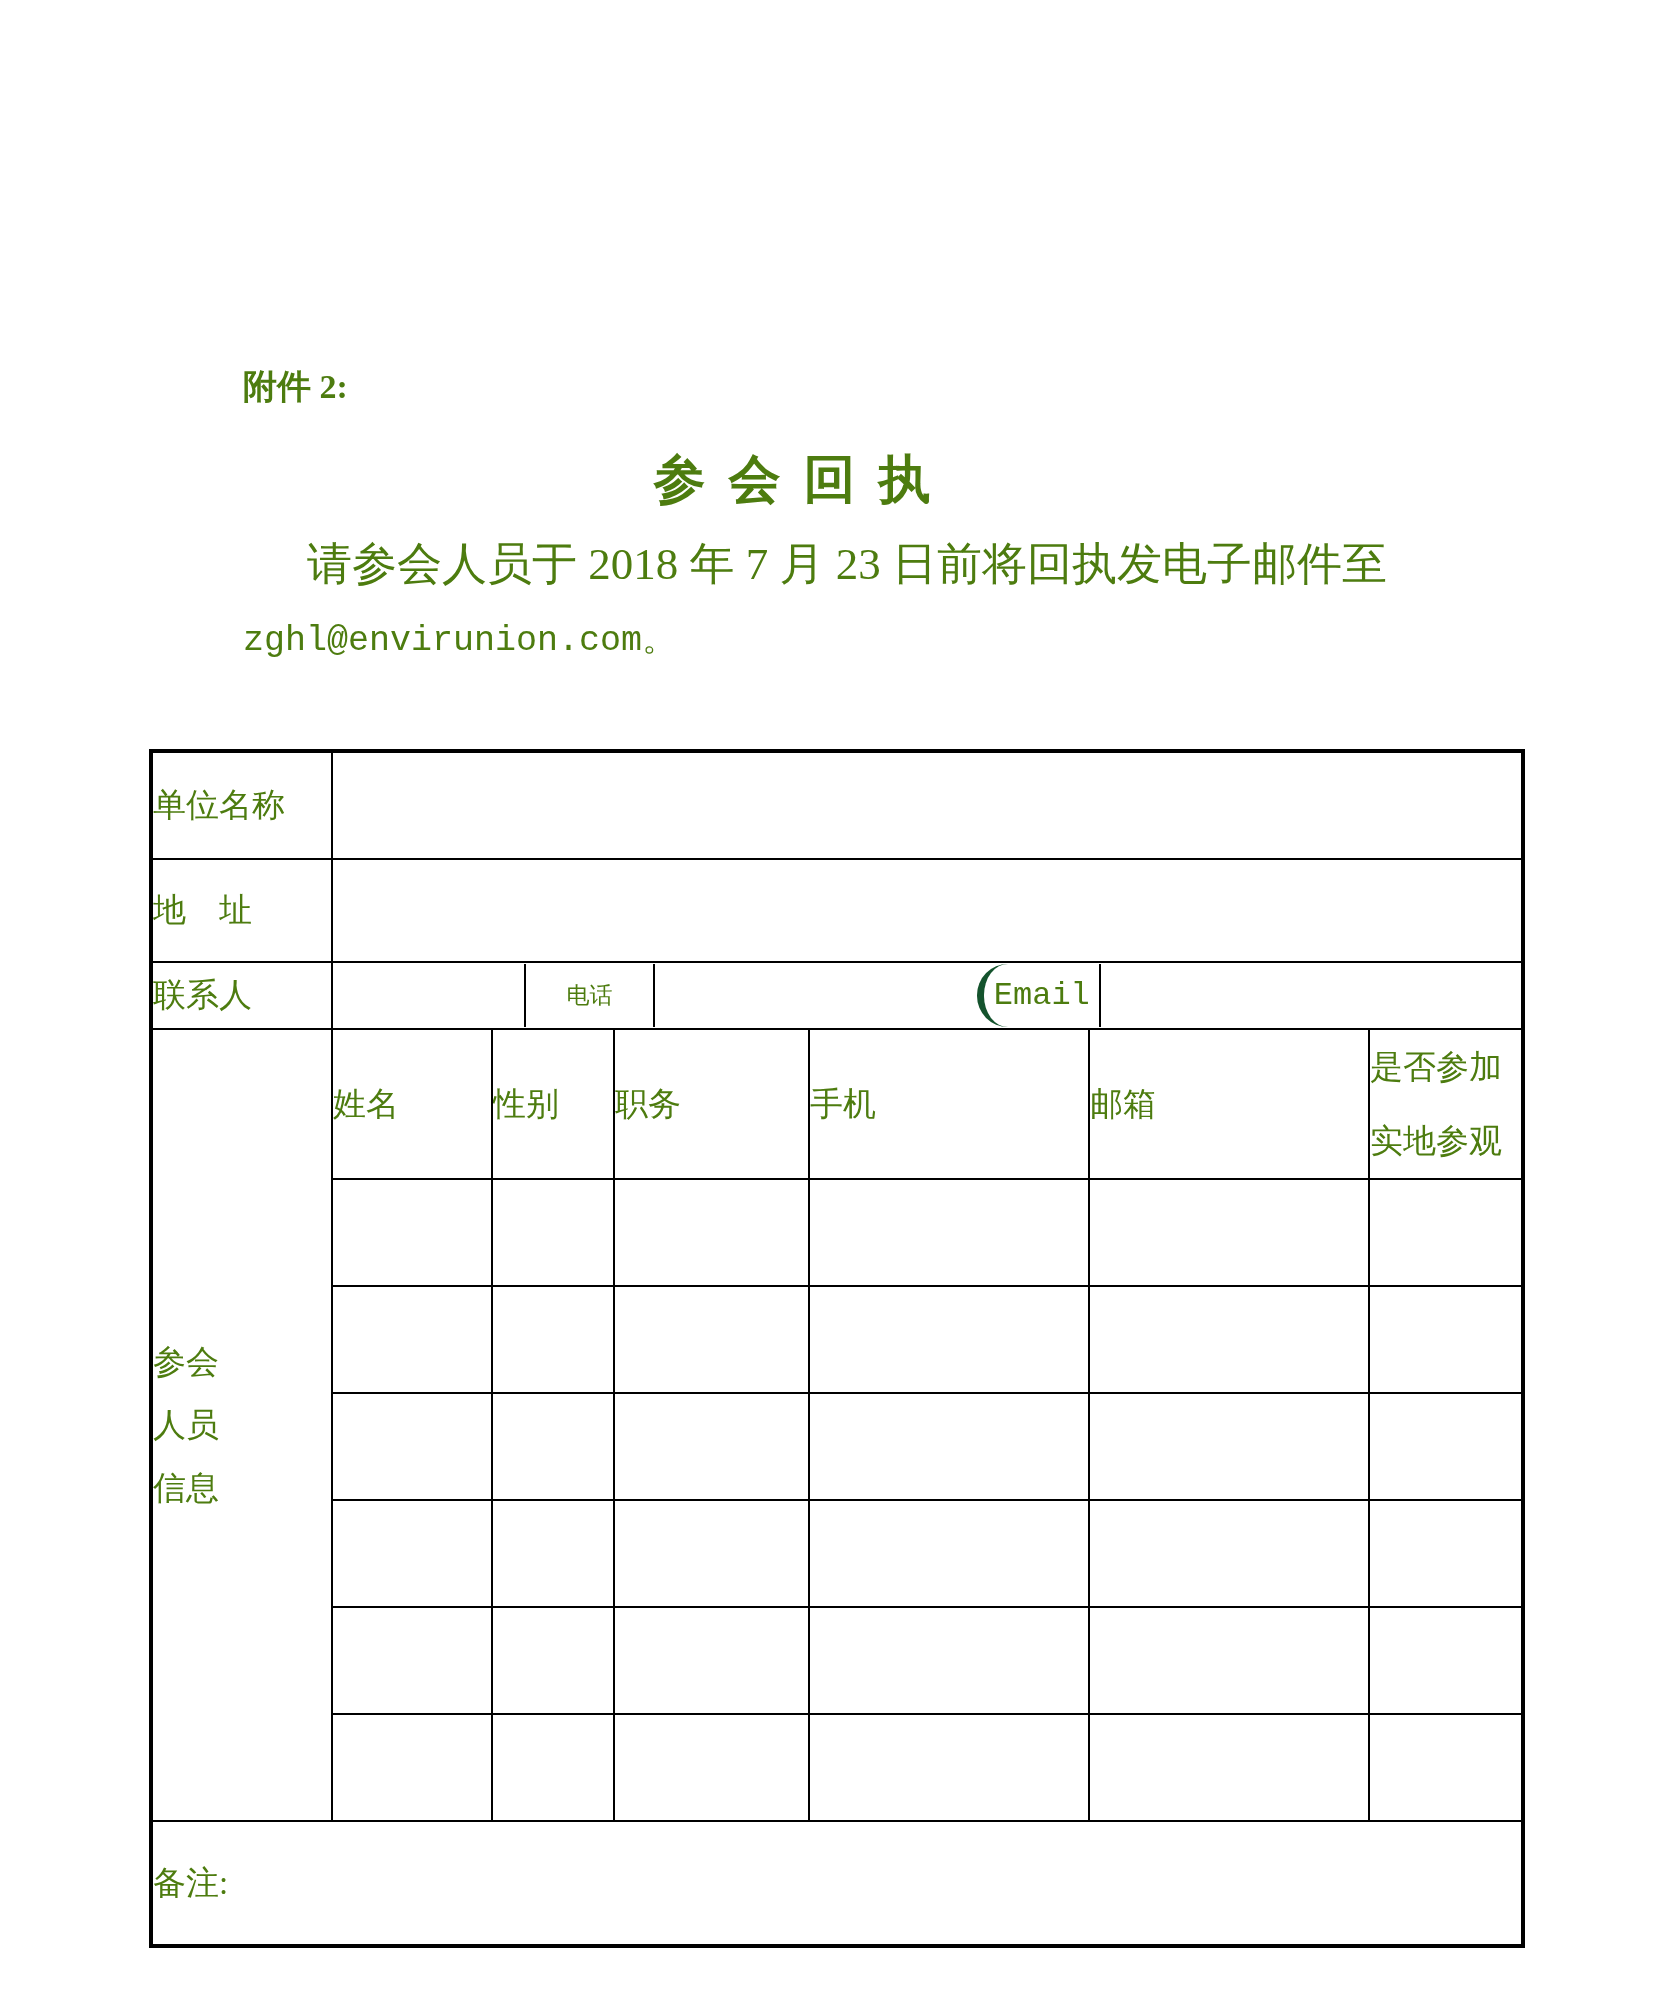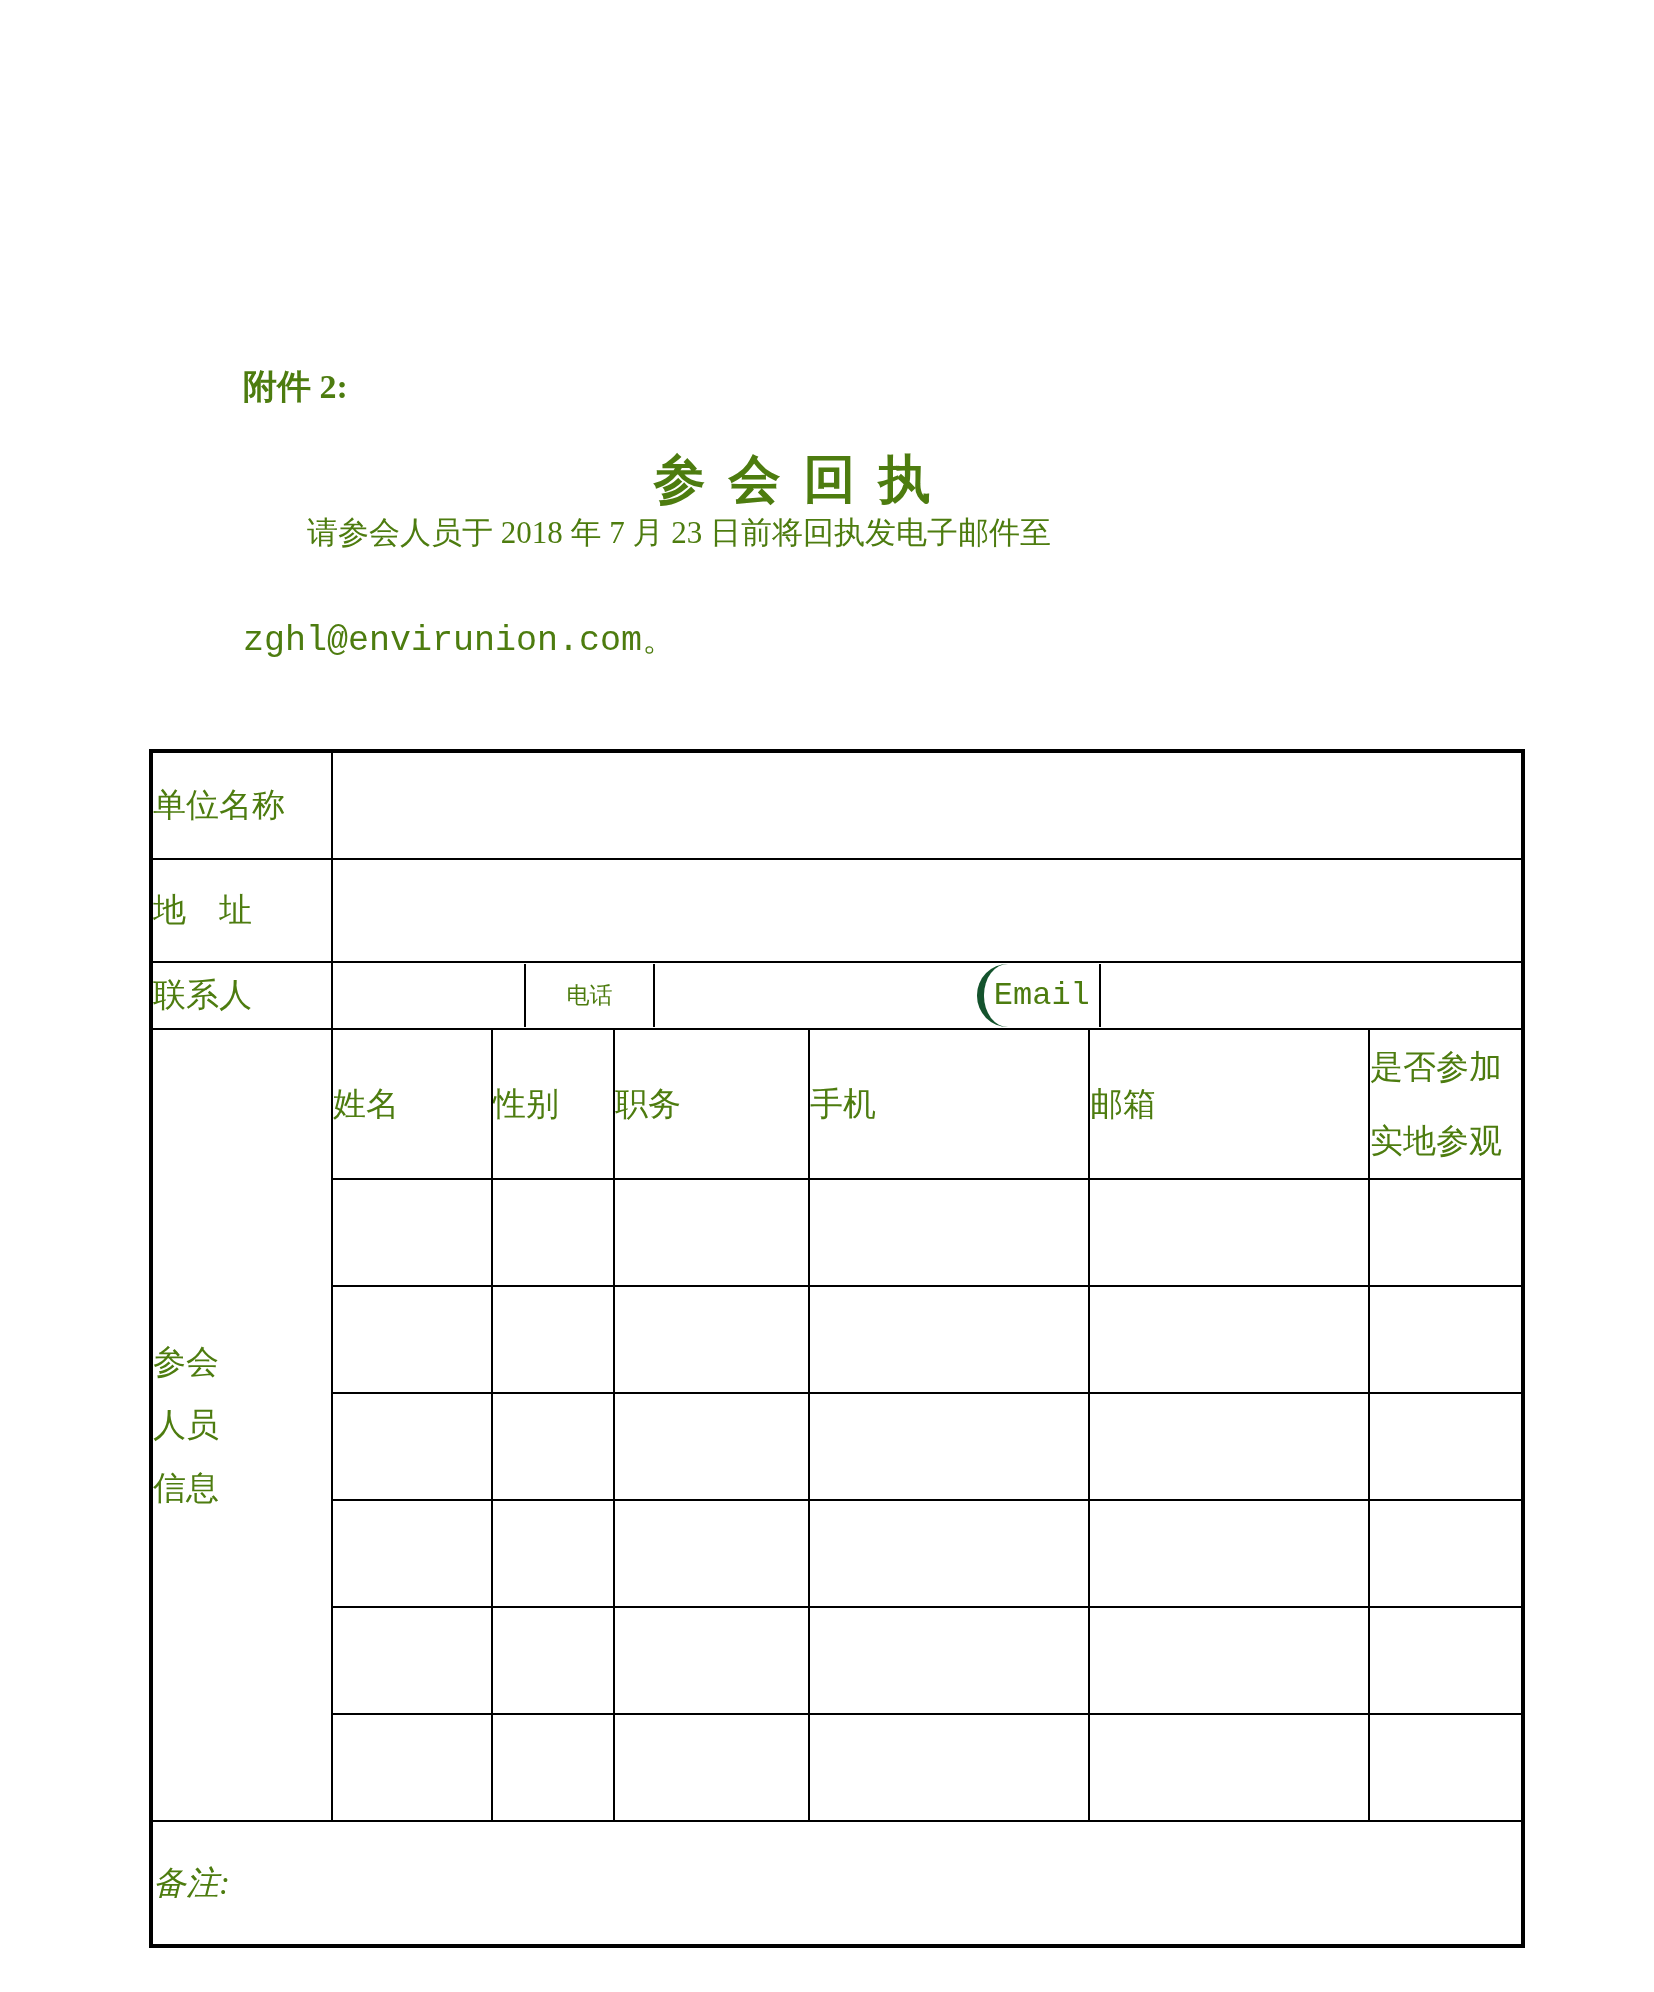--- a/index.html
+++ b/index.html
@@ -28,23 +28,23 @@
     width: 1584px;
     text-align: center;
     font-size: 52px;
     font-weight: bold;
     white-space: pre;
     word-spacing: 10px;
   }
   .intro1 {
     position: absolute;
     left: 243px;
-    top: 475px;
+    top: 497px;
     width: 1280px;
-    font-size: 31px;
+    font-size: 45px;
     text-indent: 64px;
     white-space: pre;
   }
   .intro2 {
     position: absolute;
     left: 243px;
     top: 578px;
     font-size: 35px;
     font-family: "Liberation Mono", "DejaVu Sans Mono", monospace;
   }
@@ -65,21 +65,21 @@
     overflow: hidden;
   }
   td.lbl { padding-left: 20px; }
   td.pre, .pre { white-space: pre; }
   td.bb3 { border-bottom-width: 3px; }
   tr.r-unit { height: 108px; }
   tr.r-addr { height: 103px; }
   tr.r-contact { height: 67px; }
   tr.r-head { height: 130px; }
   tr.r-data { height: 107px; }
-  tr.r-rem { height: 125px; font-style: italic; }
+  tr.r-rem { height: 125px; }
   td.cframe { padding: 0; }
   .crow { display: flex; height: 63px; align-items: stretch; }
   .cseg { flex: 1 1 auto; height: 100%; display: flex; align-items: center; justify-content: center; }
   .cseg.s1 { flex: 0 0 16.04%; }
   .cseg.s2 { flex: 0 0 10.75%; border-left: 2px solid #000; }
   .cseg.s3 { flex: 0 0 27.12%; border-left: 2px solid #000; }
   .cseg.s4 { flex: 0 0 9.66%;  border-left: 7px solid #14532d; border-radius: 31px; }
   .cseg.s5 { border-left: 2px solid #000; }
   .seglbl { font-size: 23px; }
   .mono { font-family: "Liberation Mono", "DejaVu Sans Mono", monospace; font-size: 32px; }

